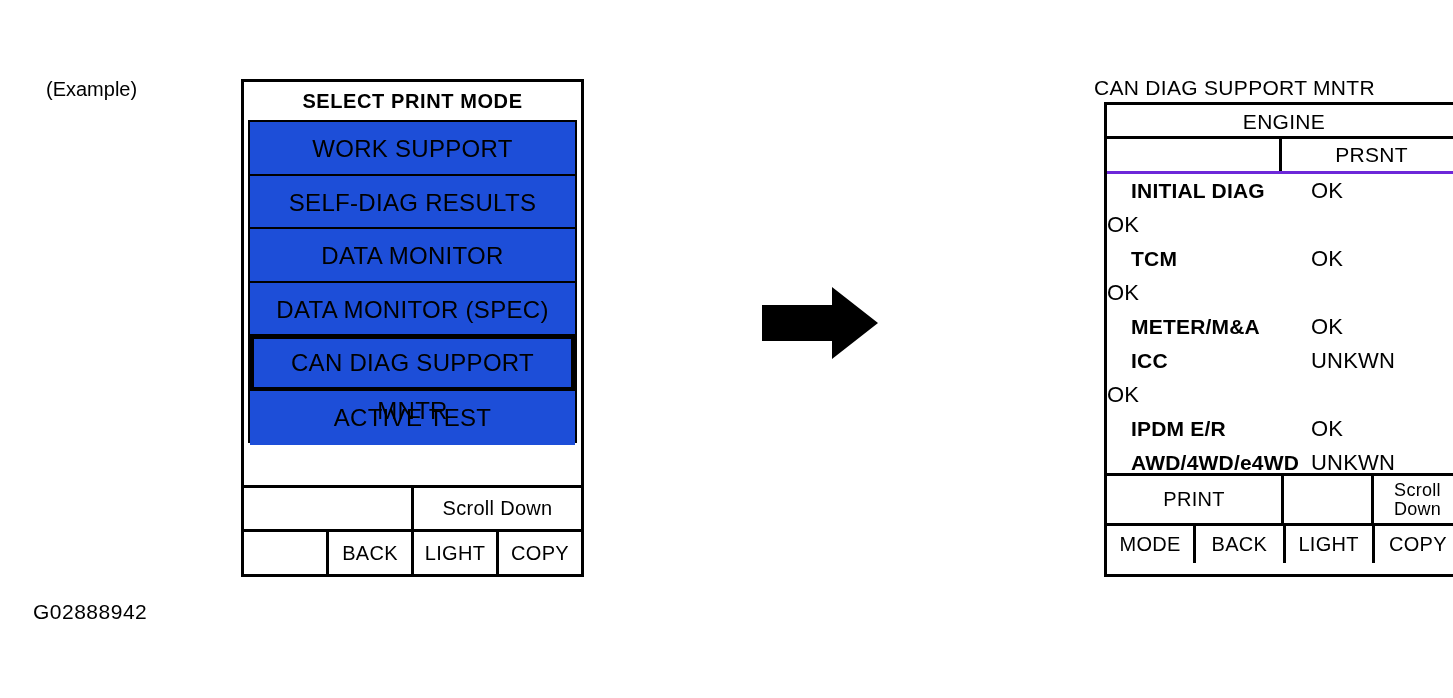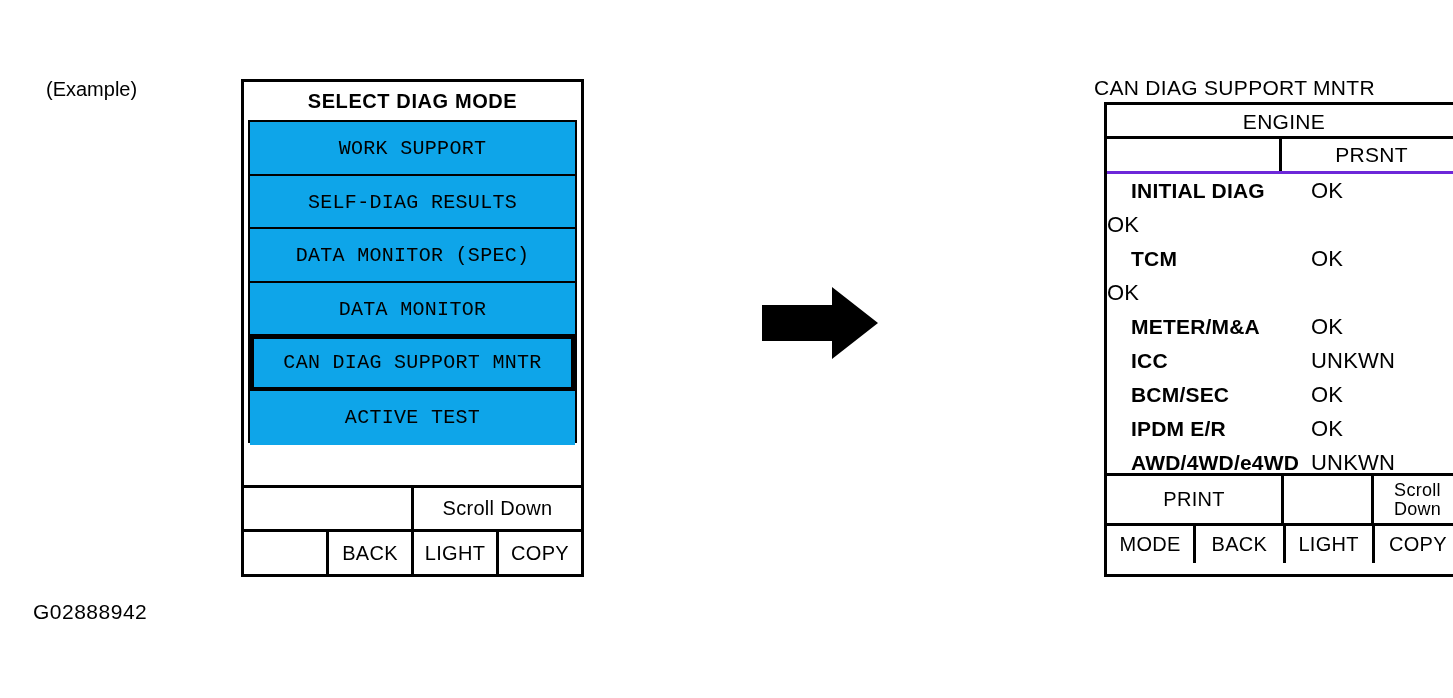--- a/index.html
+++ b/index.html
@@ -65,26 +65,25 @@
     height: 323px;
     border: 2px solid #000;
     box-sizing: border-box;
     background: #fff;
   }
   .menu-item {
     position: relative;
     height: 53.5px;
     line-height: 53.5px;
     text-align: center;
-    font-size: 20px;
+    font-size: 24px;
     letter-spacing: 0.3px;
     border-bottom: 2px solid #000;
     box-sizing: border-box;
-    background: #0ea5e9;
-    font-family: Liberation Mono, monospace;
+    background: #1d4ed8;
   }
   .menu-item:last-child { border-bottom: none; }
   .menu-item.selected {
     border: 4px solid #000;
     height: 56px;
     line-height: 48px;
     margin-top: -1px;
     z-index: 3;
   }
 
@@ -238,27 +237,27 @@
 </style>
 </head>
 <body>
 
 <div class="abs" id="example-label">(Example)</div>
 
 <div class="abs" id="figure-id">G02888942</div>
 
 <div class="abs" id="left-screen">
 
-  <div id="left-screen-title">SELECT DIAG MODE</div>
+  <div id="left-screen-title">SELECT PRINT MODE</div>
 
   <div id="left-menu-list">
     <div class="menu-item">WORK SUPPORT</div>
     <div class="menu-item">SELF-DIAG RESULTS</div>
+    <div class="menu-item">DATA MONITOR</div>
     <div class="menu-item">DATA MONITOR (SPEC)</div>
-    <div class="menu-item">DATA MONITOR</div>
     <div class="menu-item selected">CAN DIAG SUPPORT MNTR</div>
     <div class="menu-item">ACTIVE TEST</div>
   </div>
 
   <div id="left-softkey-row1">
     <div class="softkey" style="flex:2"></div>
     <div class="softkey" style="flex:2">Scroll Down</div>
   </div>
 
   <div id="left-softkey-row2">
@@ -301,21 +300,20 @@
     </div>
     <div class="diag-row">
       <span class="unit">METER/M&amp;A</span>
       <span class="status">OK</span>
     </div>
     <div class="diag-row">
       <span class="unit">ICC</span>
       <span class="status">UNKWN</span>
     </div>
     <div class="diag-row">
-      <span class="unit">BCM/SEC</span>
       <span class="status">OK</span>
     </div>
     <div class="diag-row">
       <span class="unit">IPDM E/R</span>
       <span class="status">OK</span>
     </div>
     <div class="diag-row">
       <span class="unit">AWD/4WD/e4WD</span>
       <span class="status">UNKWN</span>
     </div>

